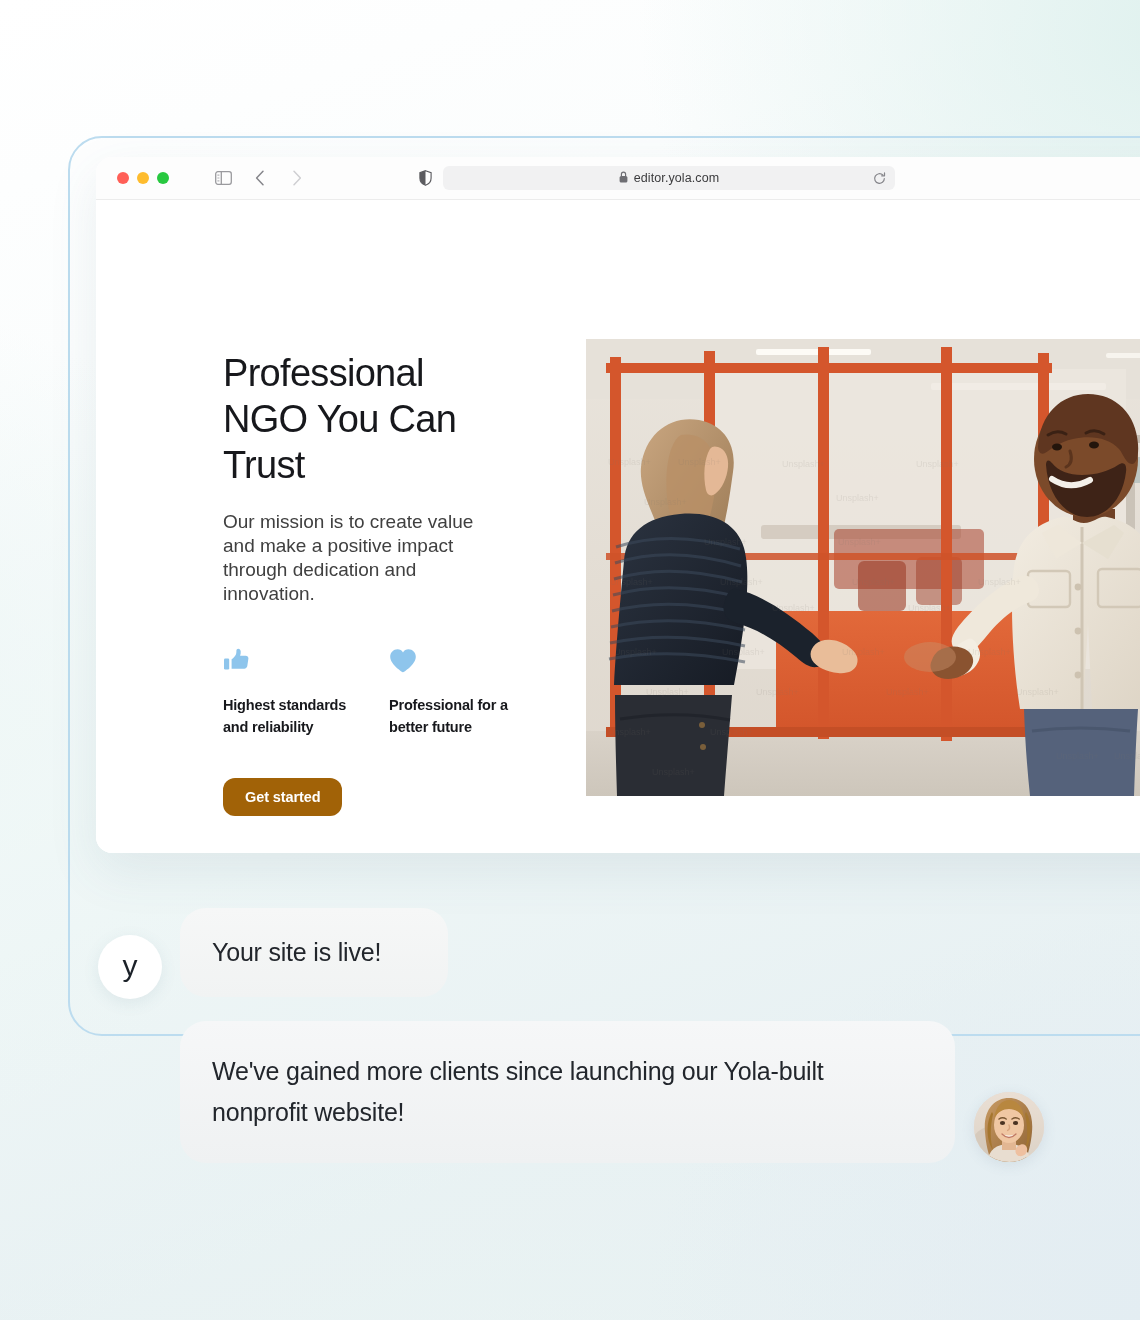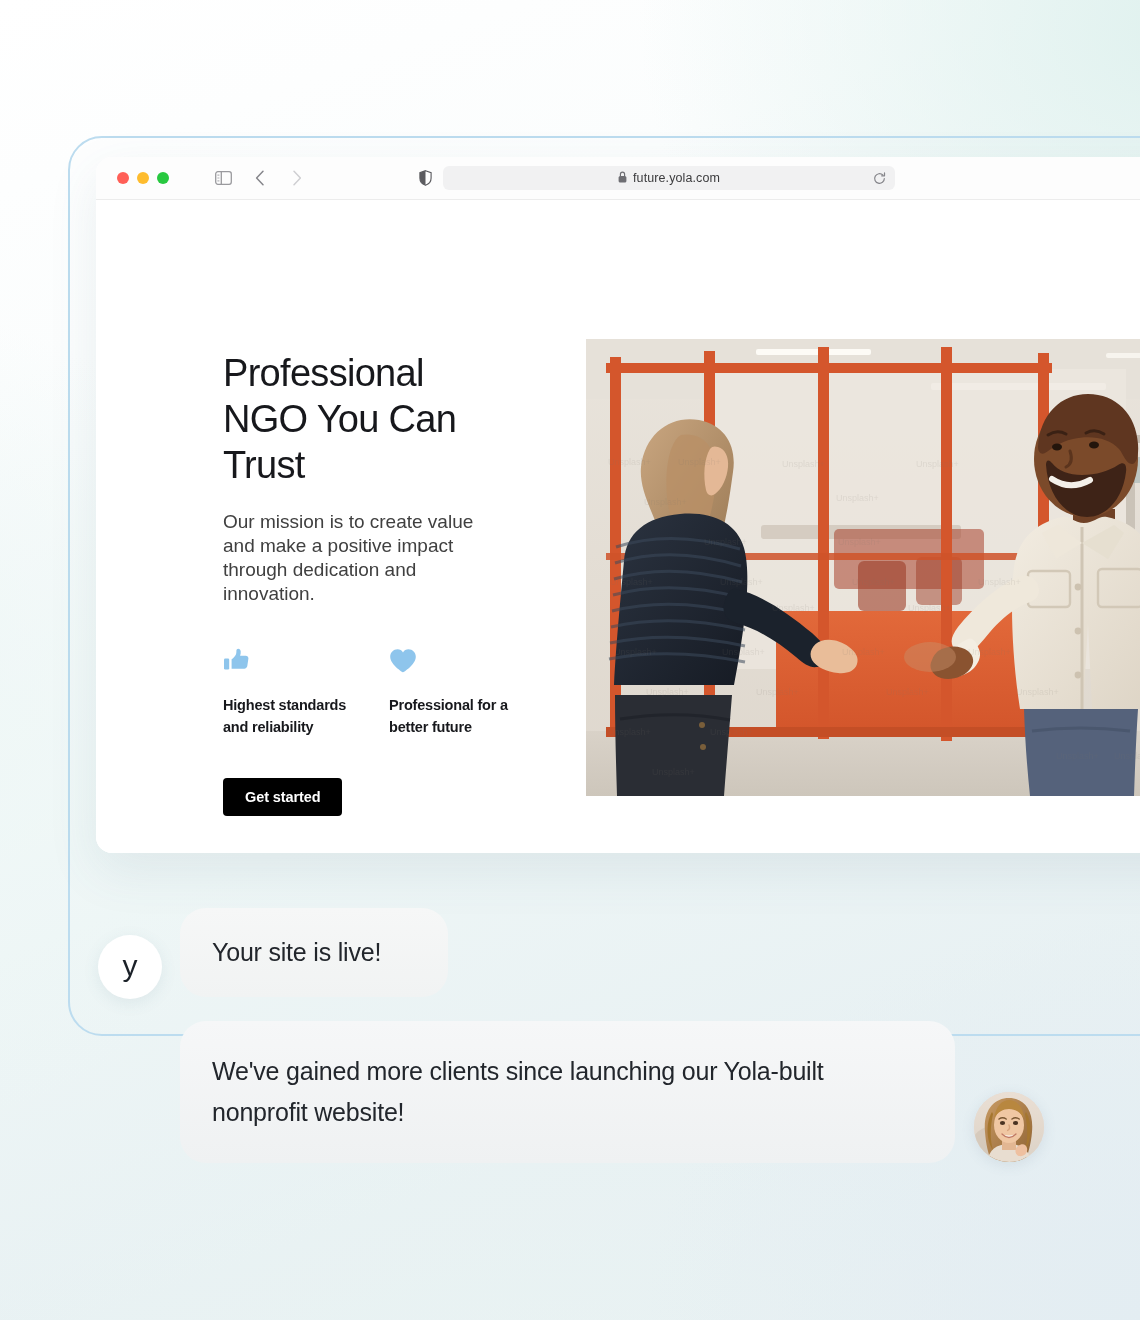--- a/index.html
+++ b/index.html
@@ -152,26 +152,26 @@
     letter-spacing: -0.2px;
   }
 
   #cta-button {
     margin-top: 40px;
     display: inline-flex;
     align-items: center;
     justify-content: center;
     height: 38px;
     padding: 6px 22px;
-    background: #000000;
+    background: #a16207;
     color: #ffffff;
     font-size: 14.5px;
     font-weight: 700;
     border: none;
-    border-radius: 4px;
+    border-radius: 12px;
     cursor: pointer;
     letter-spacing: -0.1px;
     font-family: "Liberation Sans", sans-serif;
   }
 
   
   #hero-photo {
     position: absolute;
     left: 490px;
     top: 139px;
@@ -305,21 +305,21 @@
         </span>
 
         <div id="url-bar">
           <div id="url-inner">
             <span>
               <svg width="9" height="12" viewBox="0 0 9 12" fill="none">
                 <rect x="0.6" y="5" width="7.8" height="6.4" rx="1.5" fill="#6e6e73"></rect>
                 <path d="M2.4 5V3.2a2.1 2.1 0 0 1 4.2 0V5" stroke="#6e6e73" stroke-width="1.15" fill="none"></path>
               </svg>
             </span>
-            <span id="url-text">future.yola.com</span>
+            <span id="url-text">editor.yola.com</span>
           </div>
           <span id="reload-btn">
             <svg width="13" height="13" viewBox="0 0 14 14" fill="none">
               <path d="M12.2 7a5.2 5.2 0 1 1-1.6-3.75" stroke="#86868b" stroke-width="1.3" stroke-linecap="round"></path>
               <path d="M12.4 1v3.1H9.3" stroke="#86868b" stroke-width="1.3" stroke-linecap="round" stroke-linejoin="round"></path>
             </svg>
           </span>
         </div>
       </div>
     </div>

